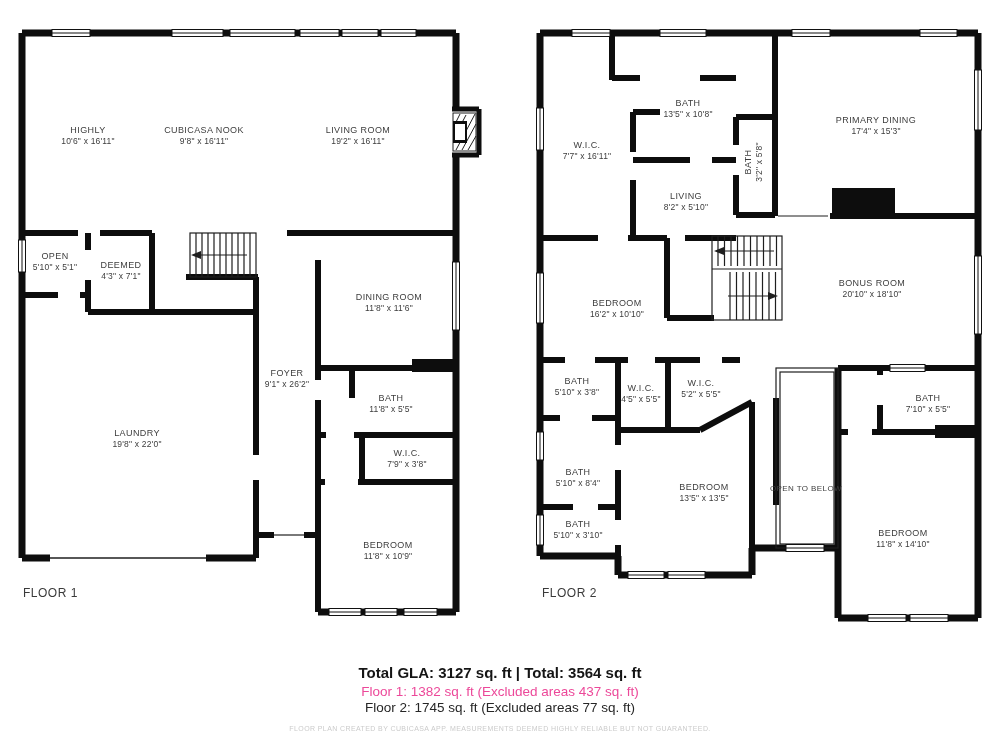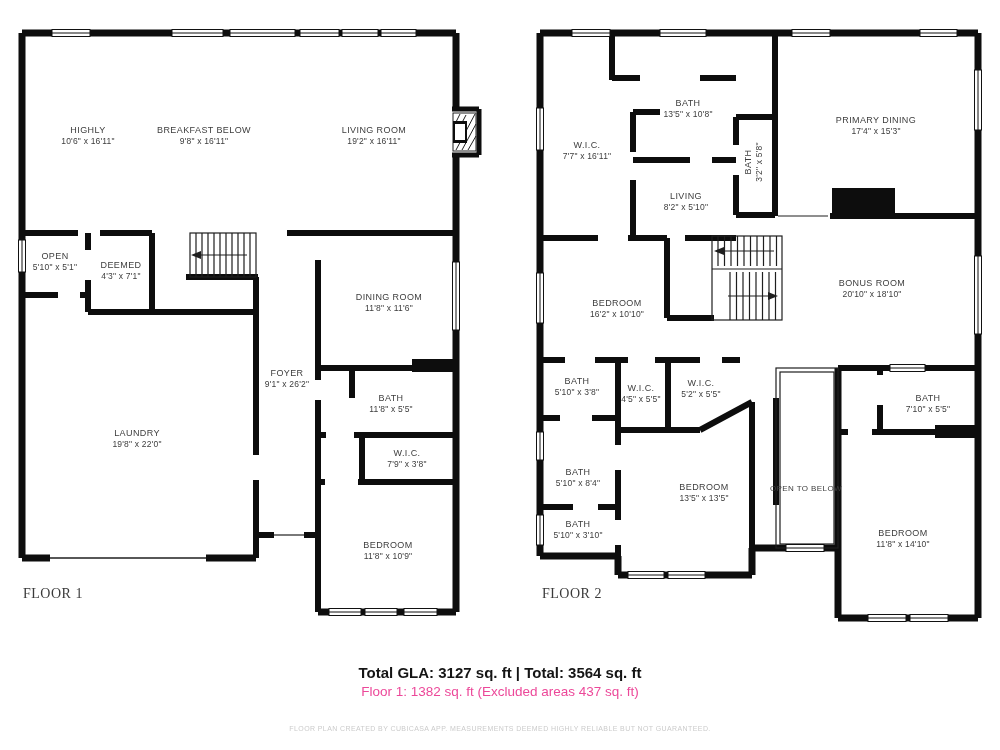--- a/index.html
+++ b/index.html
@@ -5,21 +5,21 @@
   html,body{margin:0;padding:0;background:#ffffff;}
   .canvas{position:relative;width:1000px;height:750px;background:#ffffff;overflow:hidden;
           font-family:"Liberation Sans", sans-serif;}
   svg.plan{position:absolute;left:0;top:0;}
   .rm{position:absolute;transform:translate(-50%,-50%);text-align:center;color:#3d3d3d;
       white-space:nowrap;line-height:1.25;letter-spacing:.4px;}
   .rm .rn{display:block;font-size:9px;}
   .rm .rd{display:block;font-size:8.5px;letter-spacing:.2px;}
   .rm.rot{transform:translate(-50%,-50%) rotate(-90deg);}
   .rm.single{font-size:8px;letter-spacing:.4px;text-align:center;}
-  .floor-tag{position:absolute;font-size:14px;color:#3a3a3a;letter-spacing:.5px;font-family:Liberation Serif, serif;}
+  .floor-tag{position:absolute;font-size:12px;color:#3a3a3a;letter-spacing:.5px;}
   .footer{position:absolute;left:0;width:1000px;text-align:center;color:#222;}
   .f1{top:664px;font-size:15px;font-weight:bold;color:#151515;}
   .f2{top:684px;font-size:13.5px;color:#ec4899;}
   .f3{top:700px;font-size:13.5px;color:#262626;}
   .f4{top:725px;font-size:7px;color:#cbcbcb;letter-spacing:.4px;}
 </style>
 </head>
 <body>
 
 <div class="canvas">
@@ -209,24 +209,24 @@
   <g stroke="#1f1f1f" stroke-width="1">
     <line x1="778" y1="216" x2="828" y2="216"></line>
   </g>
 </svg>
 
 <div class="rm" style="left:88px;top:136px">
       <span class="rn">HIGHLY</span>
       <span class="rd">10'6" x 16'11"</span>
     </div>
 <div class="rm" style="left:204px;top:136px">
-      <span class="rn">BREAKFAST BELOW</span>
+      <span class="rn">CUBICASA NOOK</span>
       <span class="rd">9'8" x 16'11"</span>
     </div>
-<div class="rm" style="left:374px;top:136px">
+<div class="rm" style="left:358px;top:136px">
       <span class="rn">LIVING ROOM</span>
       <span class="rd">19'2" x 16'11"</span>
     </div>
 <div class="rm" style="left:55px;top:262px">
       <span class="rn">OPEN</span>
       <span class="rd">5'10" x 5'1"</span>
     </div>
 <div class="rm" style="left:121px;top:271px">
       <span class="rn">DEEMED</span>
       <span class="rd">4'3" x 7'1"</span>
@@ -316,15 +316,16 @@
 <div class="rm" style="left:903px;top:539px">
       <span class="rn">BEDROOM</span>
       <span class="rd">11'8" x 14'10"</span>
     </div>
 
 <div class="floor-tag" style="left:23px;top:586px">FLOOR 1</div>
 <div class="floor-tag" style="left:542px;top:586px">FLOOR 2</div>
 
 <div class="footer f1">Total GLA: 3127 sq. ft | Total: 3564 sq. ft</div>
 <div class="footer f2">Floor 1: 1382 sq. ft (Excluded areas 437 sq. ft)</div>
+<div class="footer f3">Floor 2: 1745 sq. ft (Excluded areas 77 sq. ft)</div>
 <div class="footer f4">FLOOR PLAN CREATED BY CUBICASA APP. MEASUREMENTS DEEMED HIGHLY RELIABLE BUT NOT GUARANTEED.</div>
 
 </div>
 
 </body></html>

